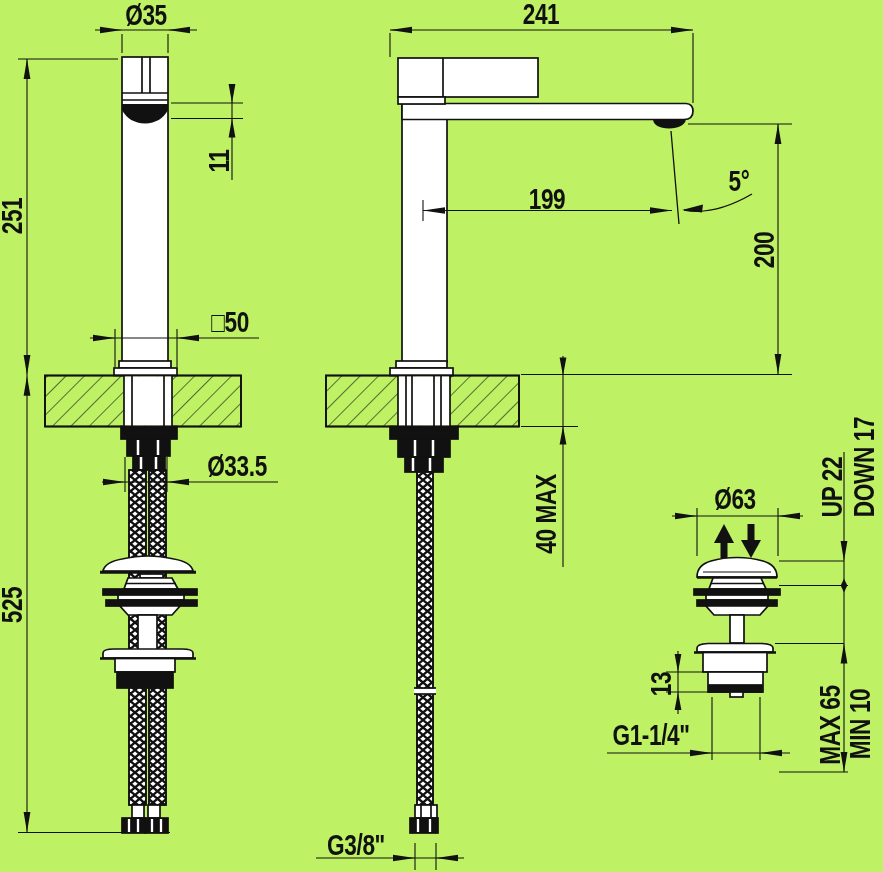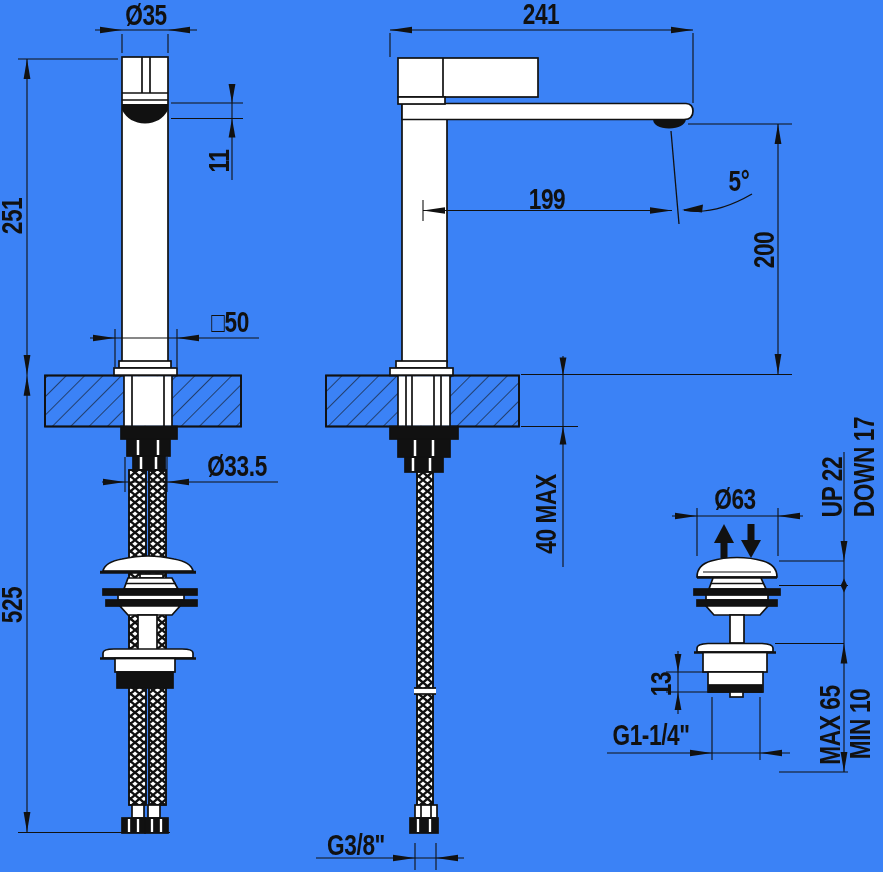--- a/index.html
+++ b/index.html
@@ -1,17 +1,17 @@
 <!DOCTYPE html>
 <html><head>
 <meta charset="utf-8">
 <style>
   html,body{margin:0;padding:0;background:#fff;}
   #canvas{
-    position:relative;width:883px;height:872px;background:#3b82f6;overflow:hidden;
+    position:relative;width:883px;height:872px;background:#bef264;overflow:hidden;
     font-family:"Liberation Sans",sans-serif;
   }
   #linework{position:absolute;left:0;top:0;}
   .dim{
     position:absolute;white-space:nowrap;color:#111;
     font-weight:bold;font-size:29px;line-height:1;
     transform:translate(-50%,-50%) scaleX(0.78);
     letter-spacing:-0.5px;
   }
   .dim.rot{transform:translate(-50%,-50%) rotate(-90deg) scaleX(0.78);}

